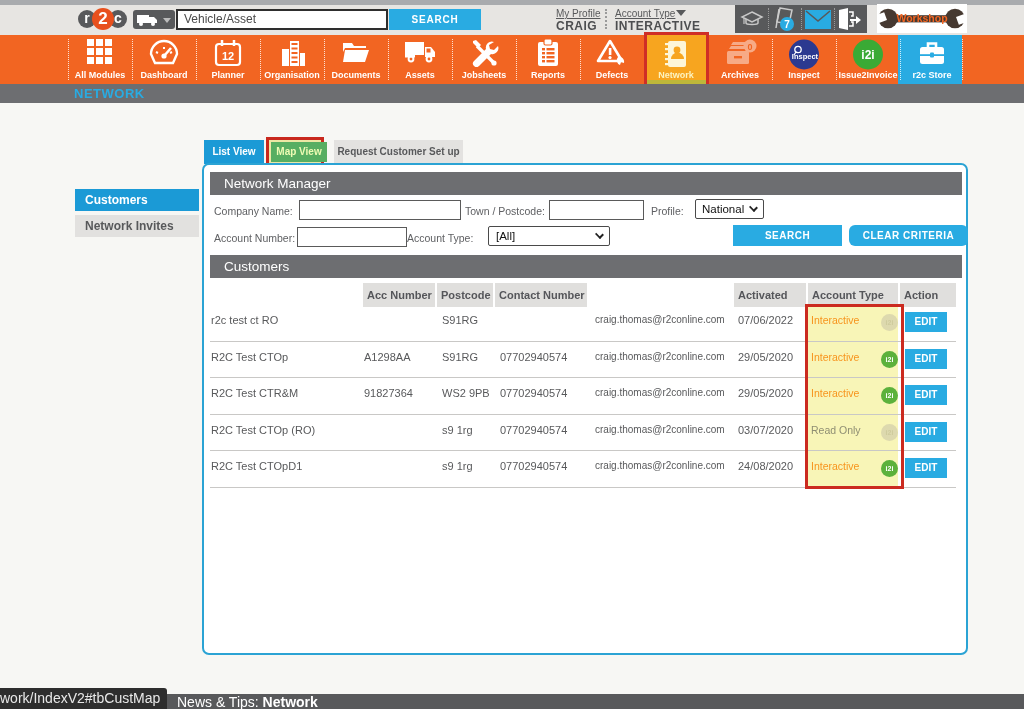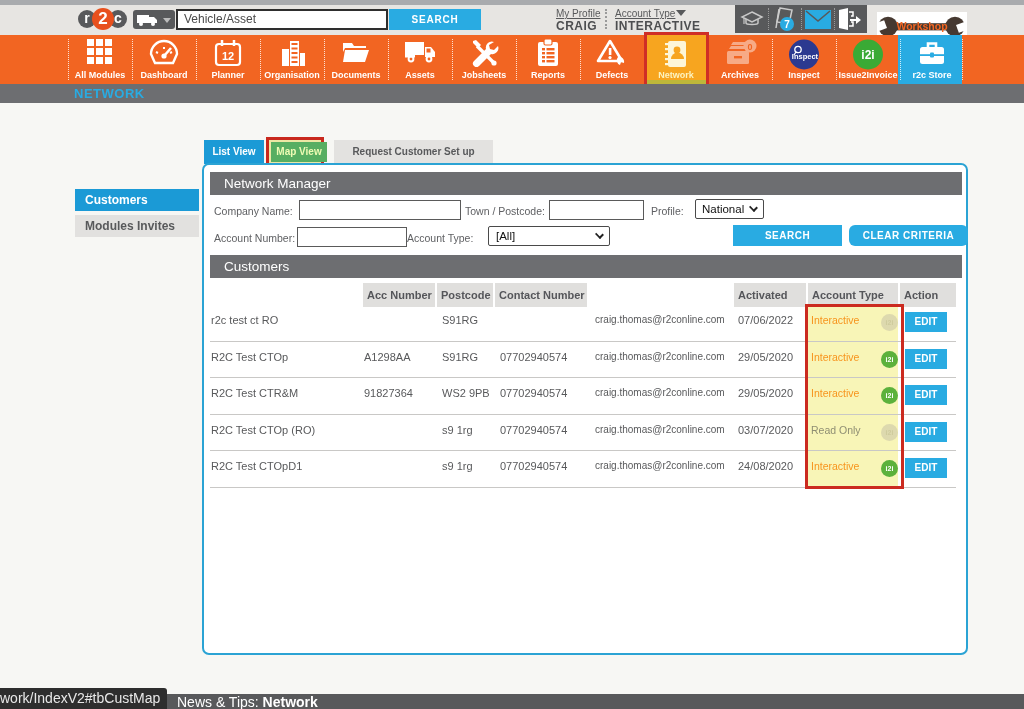--- a/index.html
+++ b/index.html
@@ -18,21 +18,21 @@
 #searchinput { left:176px; top:9px; width:212px; height:21px; background:#fff; border:2px solid #2e2e2e; color:#4a4a4a; font-size:12px; line-height:17px; padding-left:6px; }
 #searchbtn { left:389px; top:9px; width:92px; height:21px; background:#29abe2; color:#fff; font-weight:bold; font-size:10px; text-align:center; line-height:21px; letter-spacing:0.8px; }
 
 .hlink { color:#58595b; font-size:10px; text-decoration:underline; }
 .hname { color:#4d4e50; font-size:12px; font-weight:bold; letter-spacing:0.5px; }
 #hsep { left:605px; top:9px; height:20px; border-left:2px dotted #9a9a9a; }
 
 #iconblock { left:735px; top:5px; width:132px; height:28px; background:#58595b; }
 .iblock-sep { position:absolute; top:3px; height:22px; border-left:1px dotted #9a9a9a; }
 
-#workshop { left:877px; top:12px; width:90px; height:29px; background:#fff; }
+#workshop { left:877px; top:4px; width:90px; height:29px; background:#fff; }
 
 
 #nav { left:0; top:35px; width:1024px; height:49px; background:#f26522; }
 .navcell { position:absolute; top:0; width:64px; height:49px; text-align:center; }
 .navcell .nlabel { position:absolute; bottom:4px; width:100%; text-align:center; color:#fff; font-size:9px; font-weight:bold; white-space:nowrap; }
 .navsep { position:absolute; top:4px; height:41px; border-left:1px dotted rgba(255,255,255,.8); }
 .nicon { position:absolute; top:4px; left:50%; transform:translateX(-50%); }
 
 #netcell { left:644px; top:32px; width:65px; height:57px; background:linear-gradient(#f7a51f 0 88%, #bdb73a 88% 100%); border:3px solid #cf2e26; }
 #storecell { left:898px; top:35px; width:64px; height:49px; background:#29abe2; }
@@ -43,21 +43,21 @@
 
 
 #side1 { left:75px; top:189px; width:124px; height:22px; background:#1b9ad6; color:#fff; font-weight:bold; font-size:12px; line-height:22px; padding-left:10px; }
 #side2 { left:75px; top:215px; width:124px; height:22px; background:#e2e1df; color:#58595b; font-weight:bold; font-size:12px; line-height:22px; padding-left:10px; }
 
 
 .tab { position:absolute; top:140px; height:24px; font-weight:bold; font-size:10px; text-align:center; line-height:24px; }
 #tab1 { left:204px; width:60px; background:#1b9ad6; color:#fff; }
 #tab2red { left:266px; top:137px; width:58px; height:30px; border:3px solid #c9281d; background:#ece7a4; }
 #tab2 { position:absolute; left:2px; top:2px; width:56px; height:20px; background:#57ae62; color:#eefbb4; font-weight:bold; font-size:10px; line-height:20px; text-align:center; }
-#tab3 { left:334px; width:159px; background:#e3e2e0; color:#58595b; }
+#tab3 { left:334px; width:129px; background:#e3e2e0; color:#58595b; }
 
 
 #panel { left:202px; top:163px; width:766px; height:492px; background:#fff; border:2px solid #2ba3d4; border-radius:7px; }
 
 .gbar { position:absolute; left:6px; width:752px; height:23px; background:#6d6e71; color:#fff; font-size:13.5px; line-height:23px; padding-left:14px; }
 #gbar1 { top:7px; }
 #gbar2 { top:90px; }
 
 .flabel { position:absolute; color:#5f6063; font-size:10.5px; }
 .finput { position:absolute; background:#fff; border:1px solid #5a5a5a; height:20px; }
@@ -155,21 +155,21 @@
 <div class="abs" id="nav"></div>
 <div class="abs" id="netcell"></div>
 <div class="abs" id="storecell"></div>
 <div id="navcells"></div>
 
 <div class="abs" id="graybar">
     <span>NETWORK</span>
   </div>
 
 <div class="abs" id="side1">Customers</div>
-<div class="abs" id="side2">Modules Invites</div>
+<div class="abs" id="side2">Network Invites</div>
 
 <div class="tab" id="tab1">List View</div>
 <div class="abs" id="tab2red">
     <div id="tab2">Map View</div>
   </div>
 <div class="tab" id="tab3">Request Customer Set up</div>
 
 <div class="abs" id="panel">
   <div class="gbar" id="gbar1">Network Manager</div>
   <div class="flabel" style="left:10px;top:40px;">Company Name:</div>

